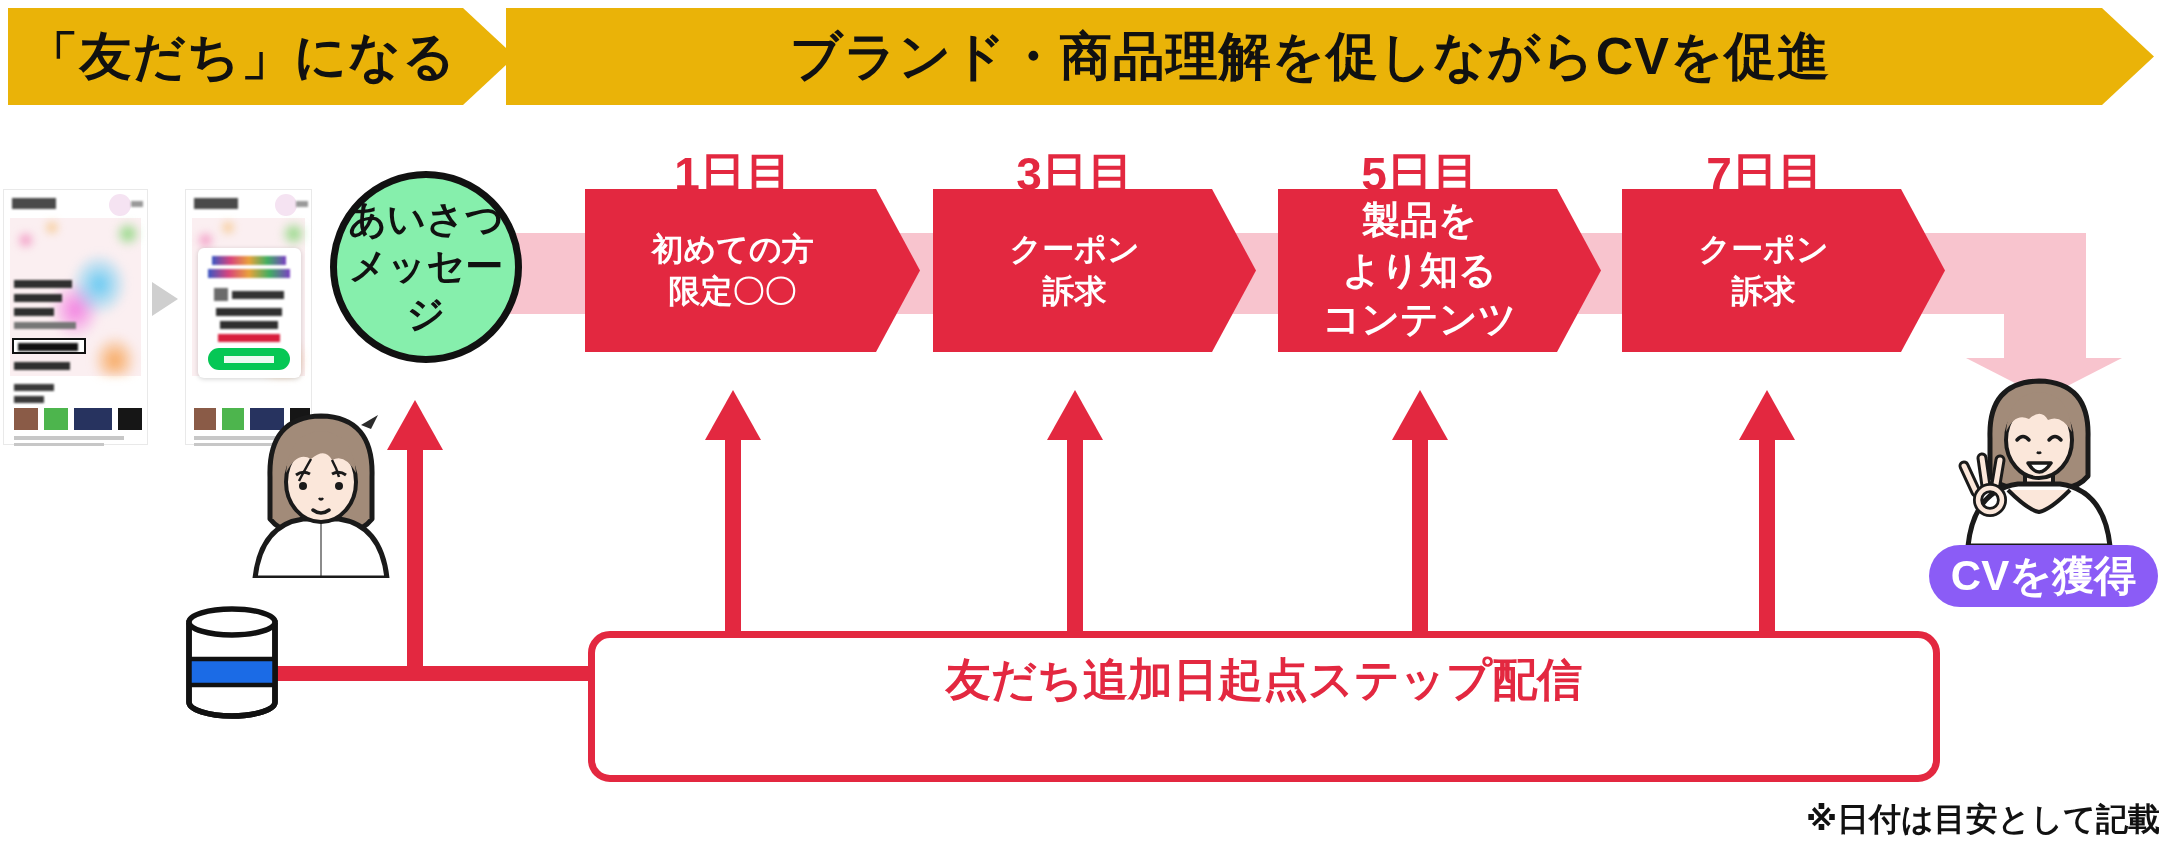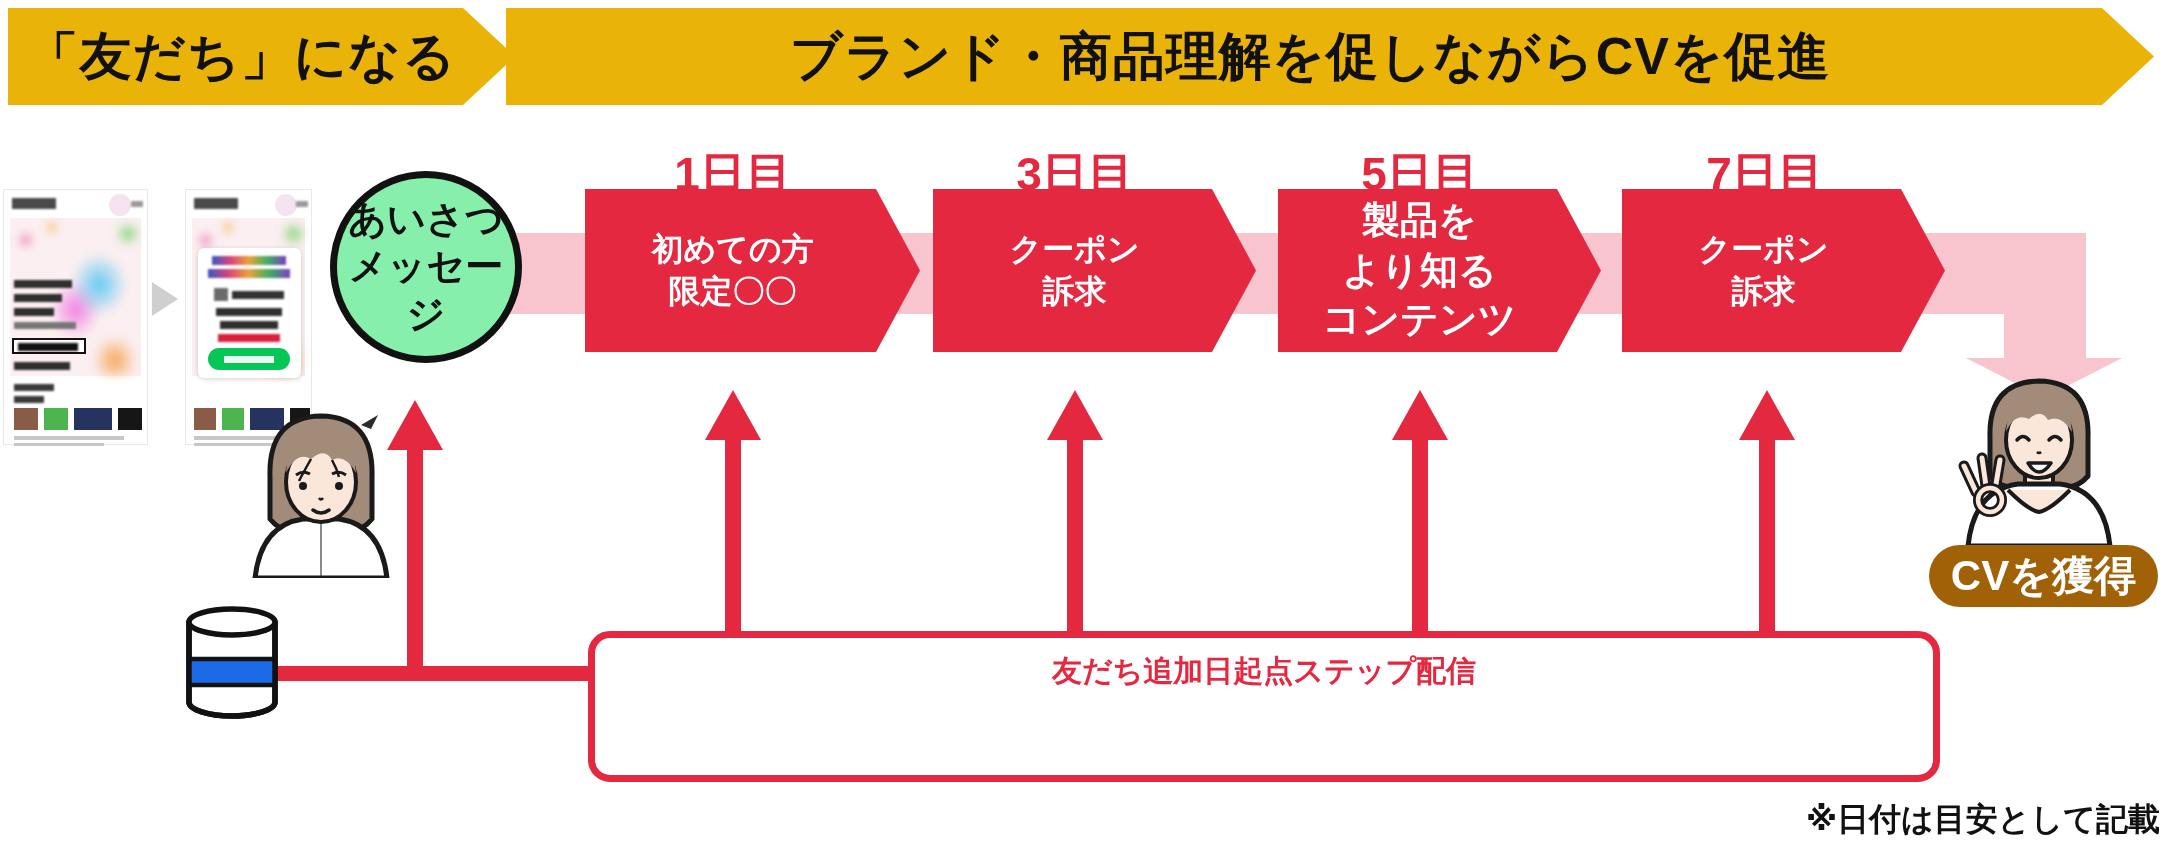--- a/index.html
+++ b/index.html
@@ -56,27 +56,27 @@
   .chev{clip-path:polygon(0 0,calc(100% - 44px) 0,100% 50%,calc(100% - 44px) 100%,0 100%);}
   .chev .txt{font-size:32px;font-weight:bold;color:#fff;line-height:1.3;white-space:pre-line;padding-right:40px;}
 
   
   .ahead{position:absolute;width:0;height:0;border-left:28px solid transparent;border-right:28px solid transparent;border-bottom:50px solid #e32840;}
   .shaft{position:absolute;width:16px;background:#e32840;}
   .hline{position:absolute;left:272px;top:666px;width:323px;height:15px;background:#e32840;}
 
   
   .dbox{position:absolute;left:588px;top:631px;width:1352px;height:151px;background:#fff;border:7px solid #e32840;border-radius:22px;text-align:center;padding-top:16px;}
-  .dbox .title{font-size:30px;font-weight:bold;color:#e32840;line-height:1.15;}
+  .dbox .title{font-size:45px;font-weight:bold;color:#e32840;line-height:1.15;}
   .dbox .note{font-size:32px;font-weight:bold;color:#111;margin-top:8px;}
 
   
   .linebadge{position:absolute;left:38px;top:711px;width:390px;height:58px;background:#fff;border:6px solid #1b6be6;border-radius:32px;display:flex;align-items:center;justify-content:center;}
   .linebadge .txt{font-size:38px;font-weight:bold;color:#1b6be6;white-space:nowrap;}
-  .cvbadge{position:absolute;left:1929px;top:545px;width:229px;height:62px;background:#a16207;border-radius:31px;display:flex;align-items:center;justify-content:center;}
+  .cvbadge{position:absolute;left:1929px;top:545px;width:229px;height:62px;background:#8b5cf6;border-radius:31px;display:flex;align-items:center;justify-content:center;}
   .cvbadge .txt{font-size:42px;font-weight:bold;color:#fff;white-space:nowrap;}
   .footnote{position:absolute;right:10px;top:798px;font-size:32px;font-weight:bold;color:#111;white-space:nowrap;}
 
   .svgwrap{position:absolute;}
 </style>
 </head>
 <body>
 
 <div class="stage">
 

